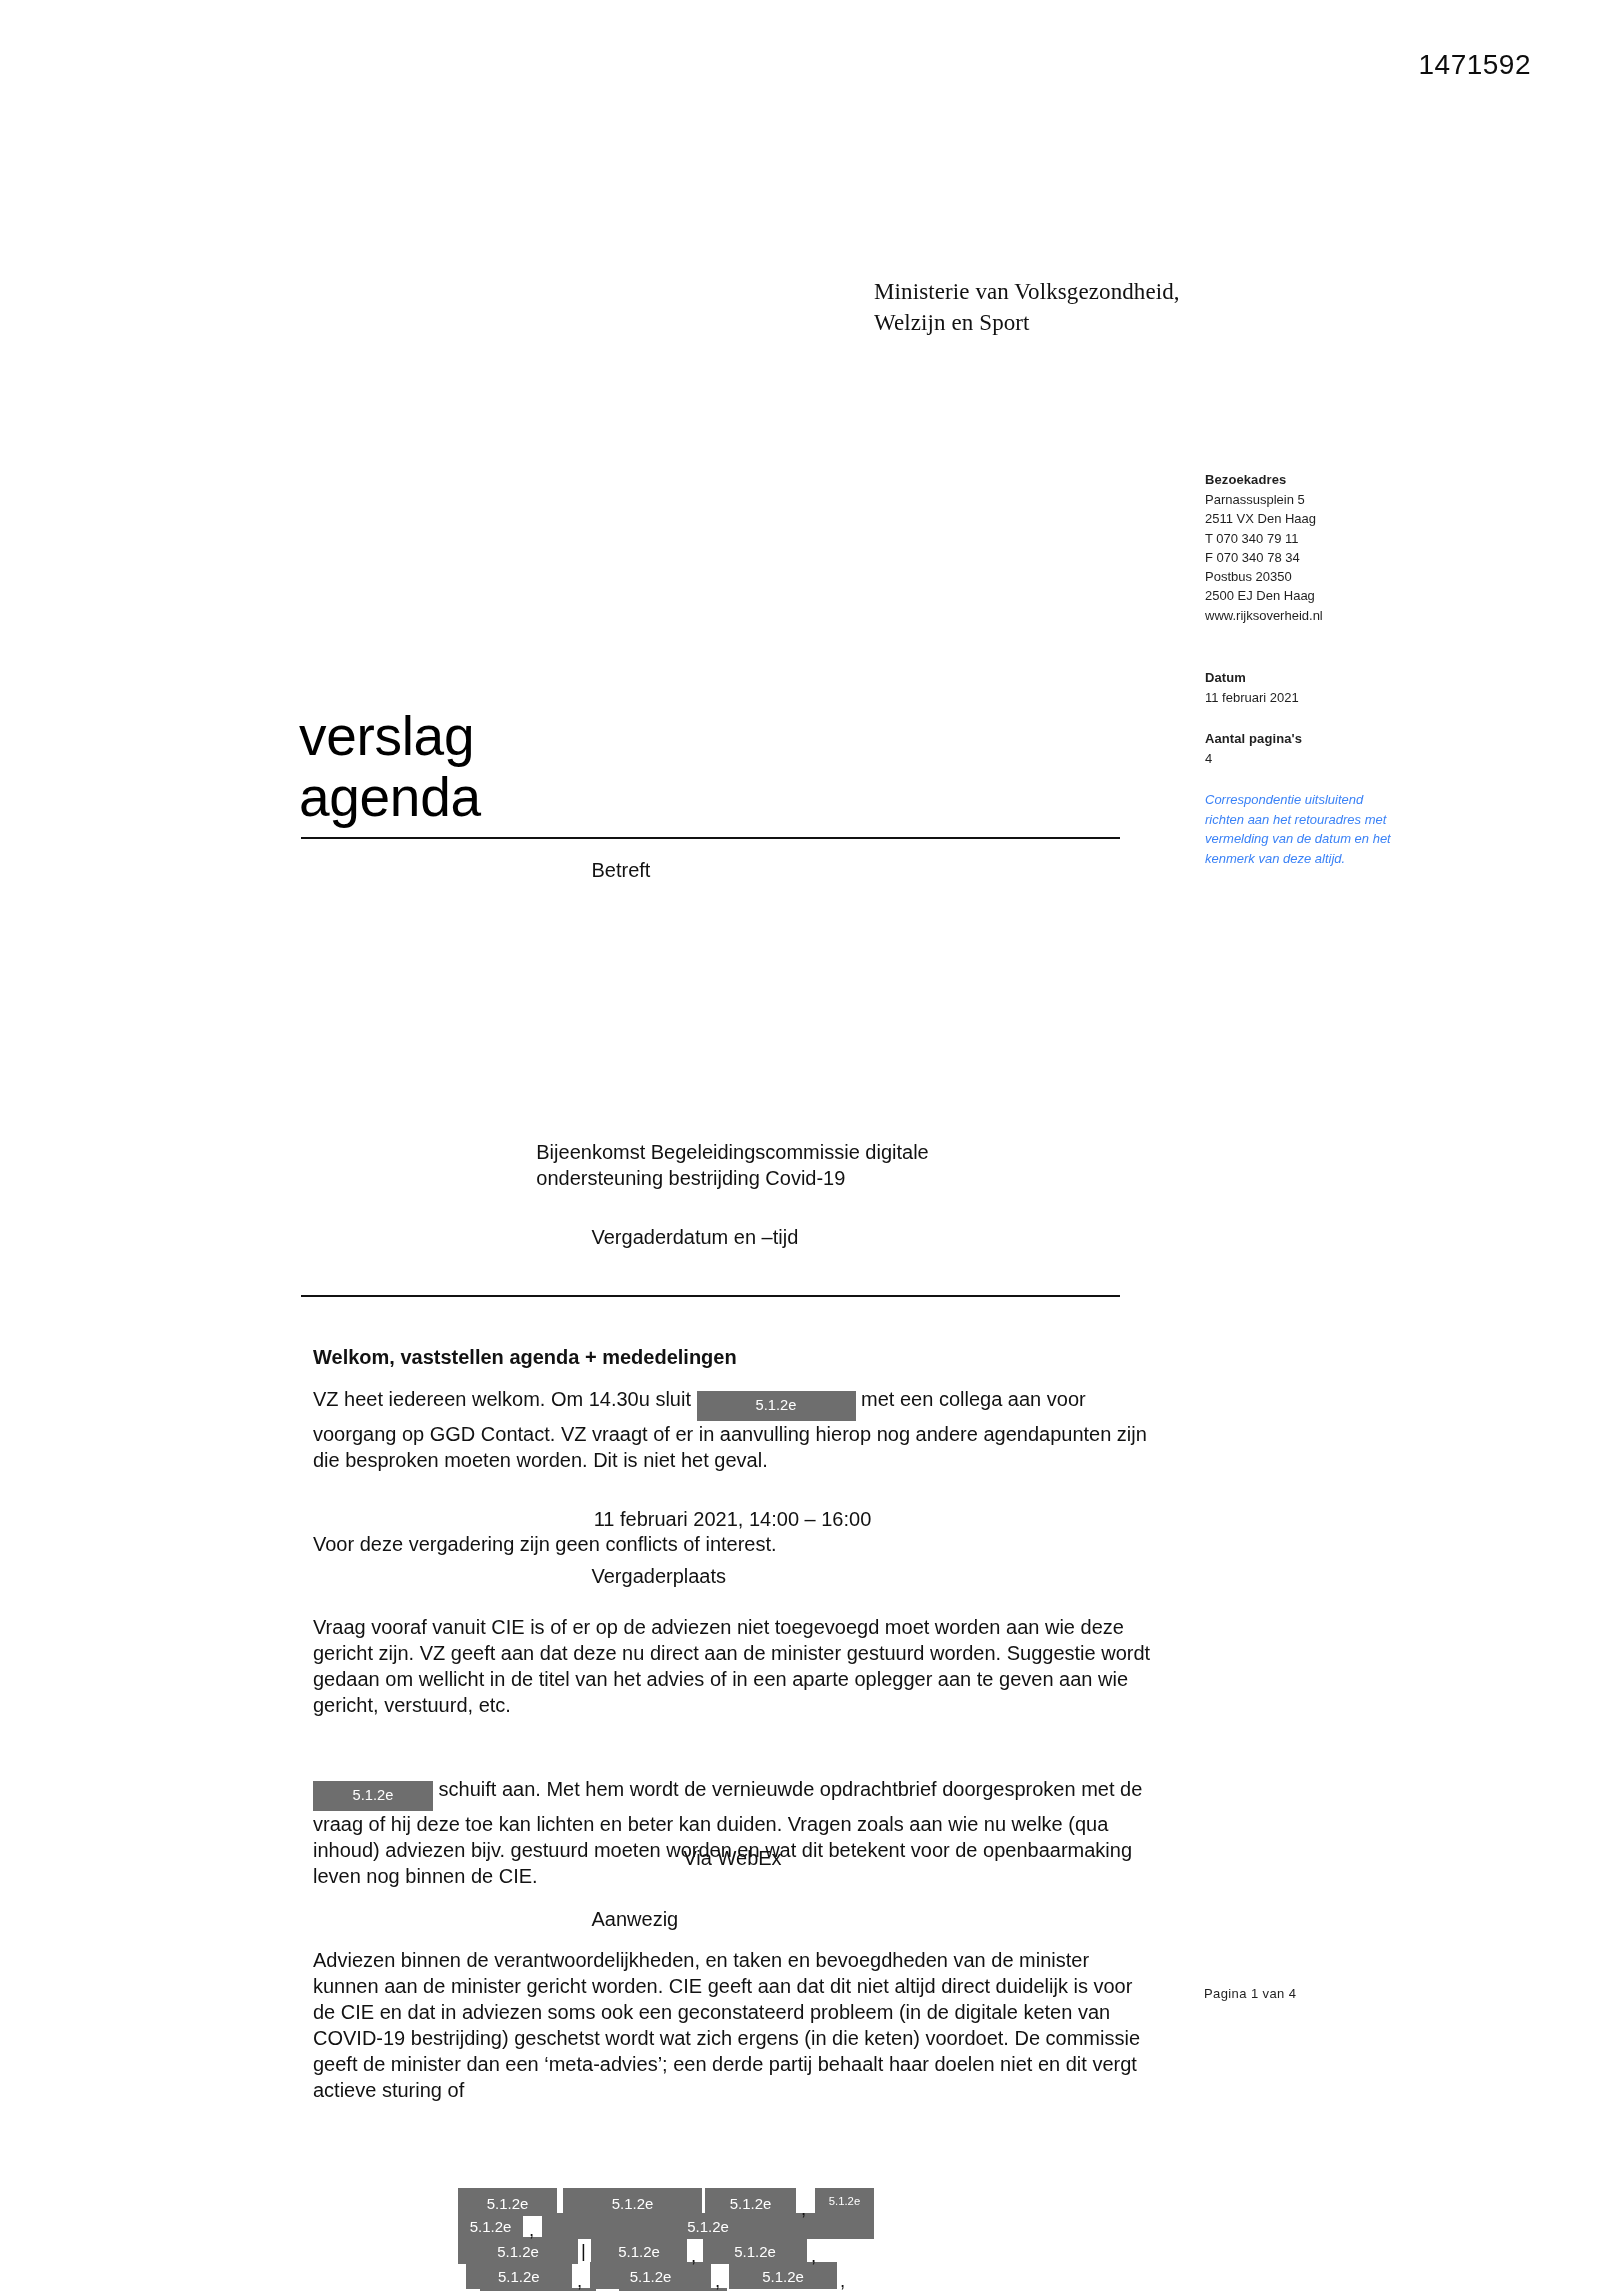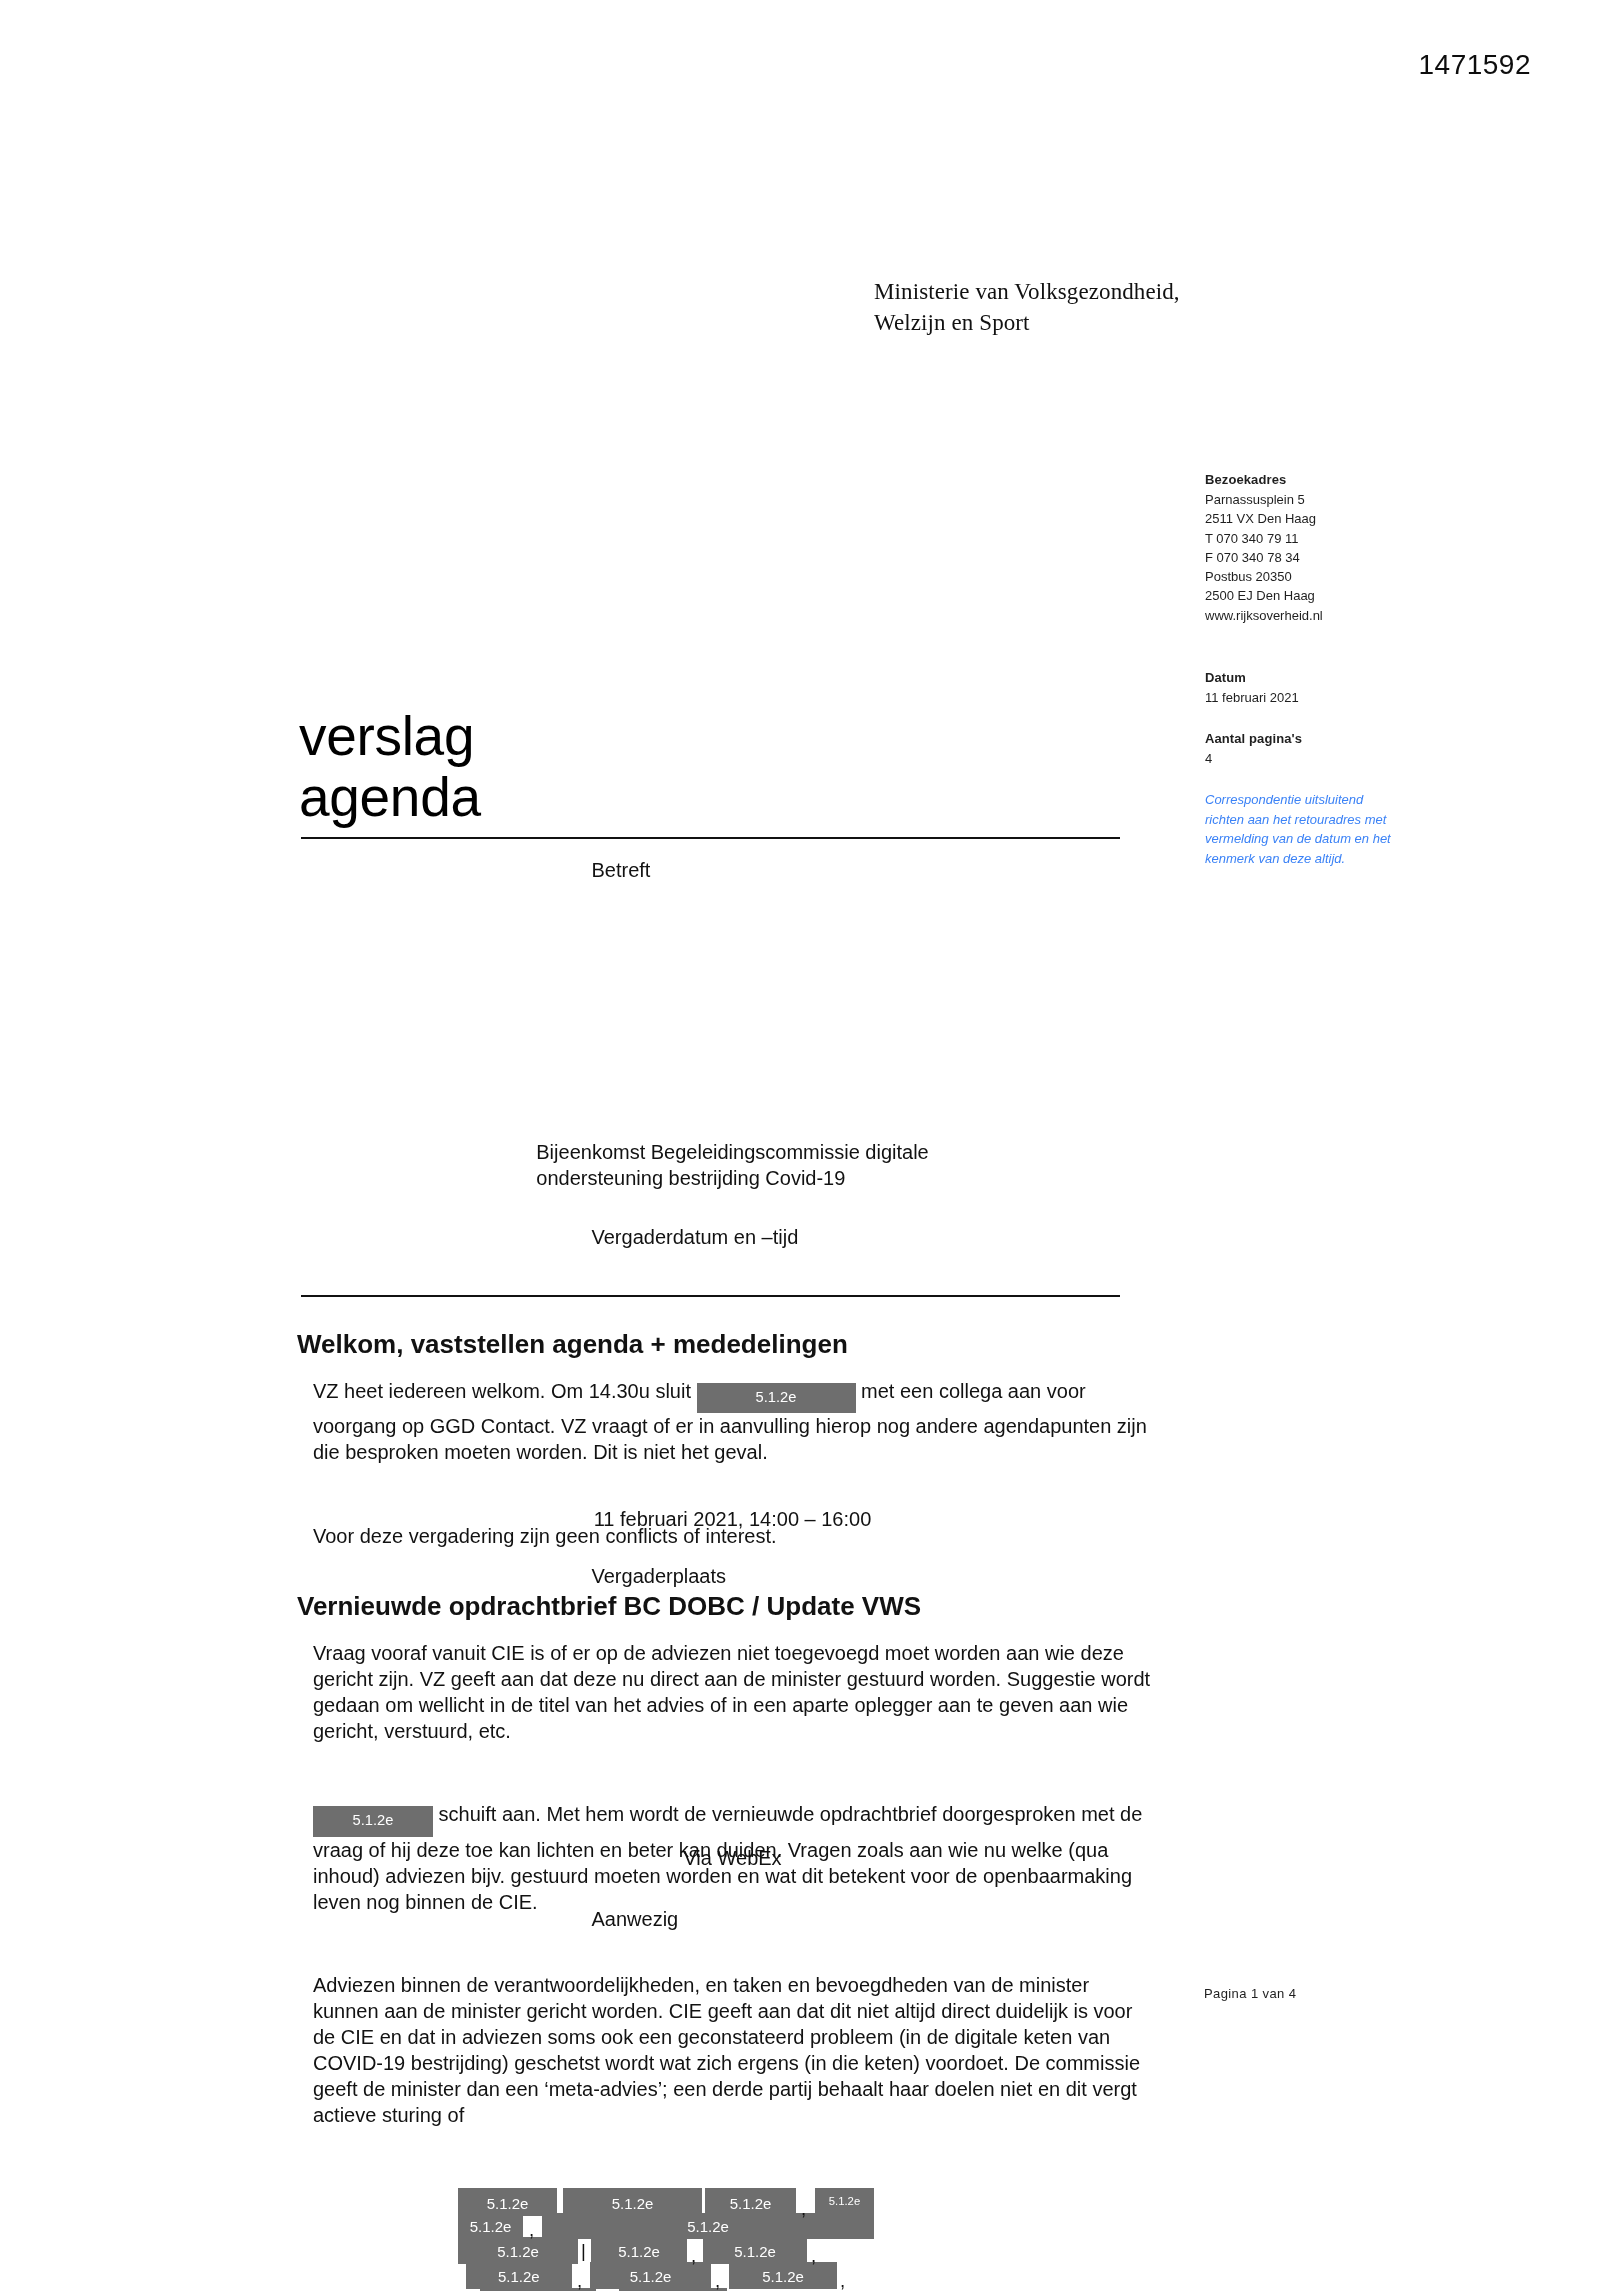--- a/index.html
+++ b/index.html
@@ -163,22 +163,22 @@
   .body-text {
     position: absolute;
     left: 297px;
     top: 1328px;
     width: 877px;
     font-size: 20px;
     line-height: 1.30;
     color: #121212;
   }
   .body-text h3 {
-    margin: 0;
-    font-size: 26px;
+    margin: 16px;
+    font-size: 20px;
     font-weight: bold;
     line-height: 1.30;
   }
   .body-text p {
     margin: 16px;
   }
   .body-text .para-gap { height: 25.5px; }
 
   
   .footer {
@@ -367,21 +367,20 @@
 
   <div class="body-text">
 
     <h3>Welkom, vaststellen agenda + mededelingen</h3>
     <p><span>VZ heet iedereen welkom. Om 14.30u sluit </span><span class="redact-inline" style="width:159px;">5.1.2e</span><span> met een collega aan voor voorgang op GGD Contact. VZ vraagt of er in aanvulling hierop nog andere agendapunten zijn die besproken moeten worden. Dit is niet het geval.</span></p>
 
     <div class="para-gap"></div>
     <p>Voor deze vergadering zijn geen conflicts of interest.</p>
 
     <div class="para-gap"></div>
-    <h3>Vernieuwde opdrachtbrief BC DOBC / Update VWS</h3>
     <p>Vraag vooraf vanuit CIE is of er op de adviezen niet toegevoegd moet worden aan wie deze gericht zijn. VZ geeft aan dat deze nu direct aan de minister gestuurd worden. Suggestie wordt gedaan om wellicht in de titel van het advies of in een aparte oplegger aan te geven aan wie gericht, verstuurd, etc.</p>
 
     <div class="para-gap"></div>
     <p><span class="redact-inline" style="width:120px;">5.1.2e</span><span> schuift aan. Met hem wordt de vernieuwde opdrachtbrief doorgesproken met de vraag of hij deze toe kan lichten en beter kan duiden. Vragen zoals aan wie nu welke (qua inhoud) adviezen bijv. gestuurd moeten worden en wat dit betekent voor de openbaarmaking leven nog binnen de CIE.</span></p>
 
     <div class="para-gap"></div>
     <p>Adviezen binnen de verantwoordelijkheden, en taken en bevoegdheden van de minister kunnen aan de minister gericht worden. CIE geeft aan dat dit niet altijd direct duidelijk is voor de CIE en dat in adviezen soms ook een geconstateerd probleem (in de digitale  keten van COVID-19 bestrijding) geschetst wordt wat zich ergens (in die keten) voordoet. De commissie geeft de minister dan een ‘meta-advies’; een derde partij behaalt haar doelen niet en dit vergt actieve sturing of</p>
 
   </div>
 

